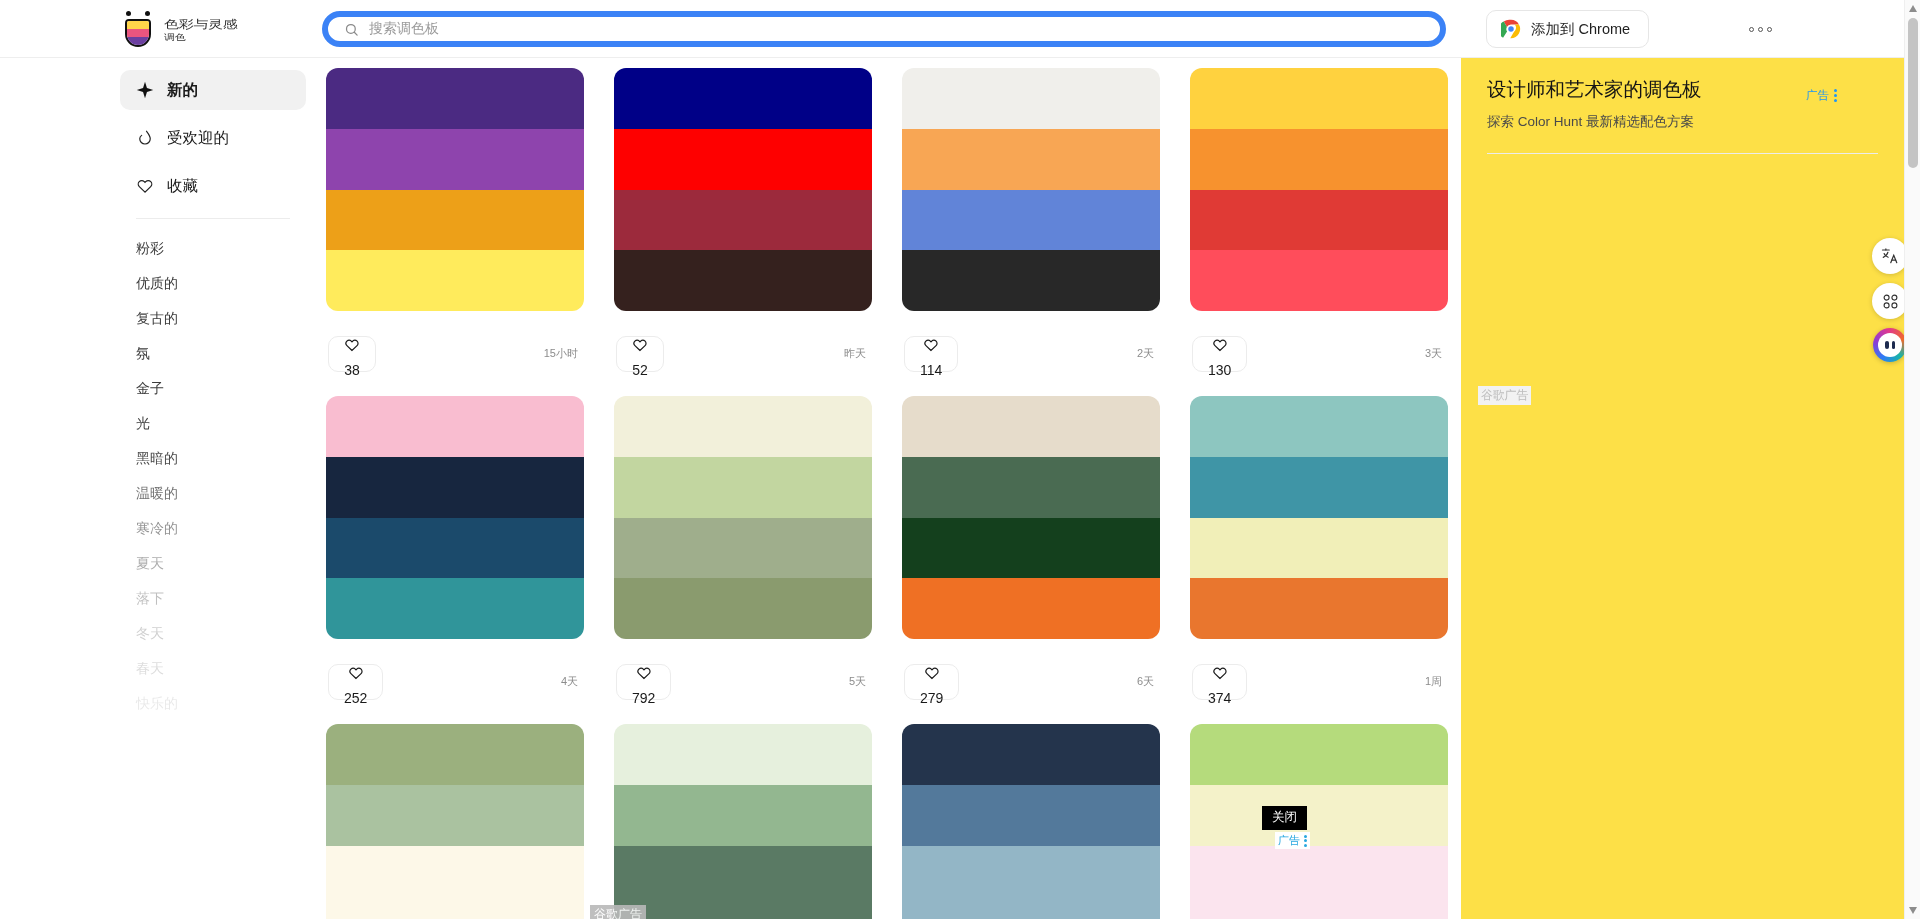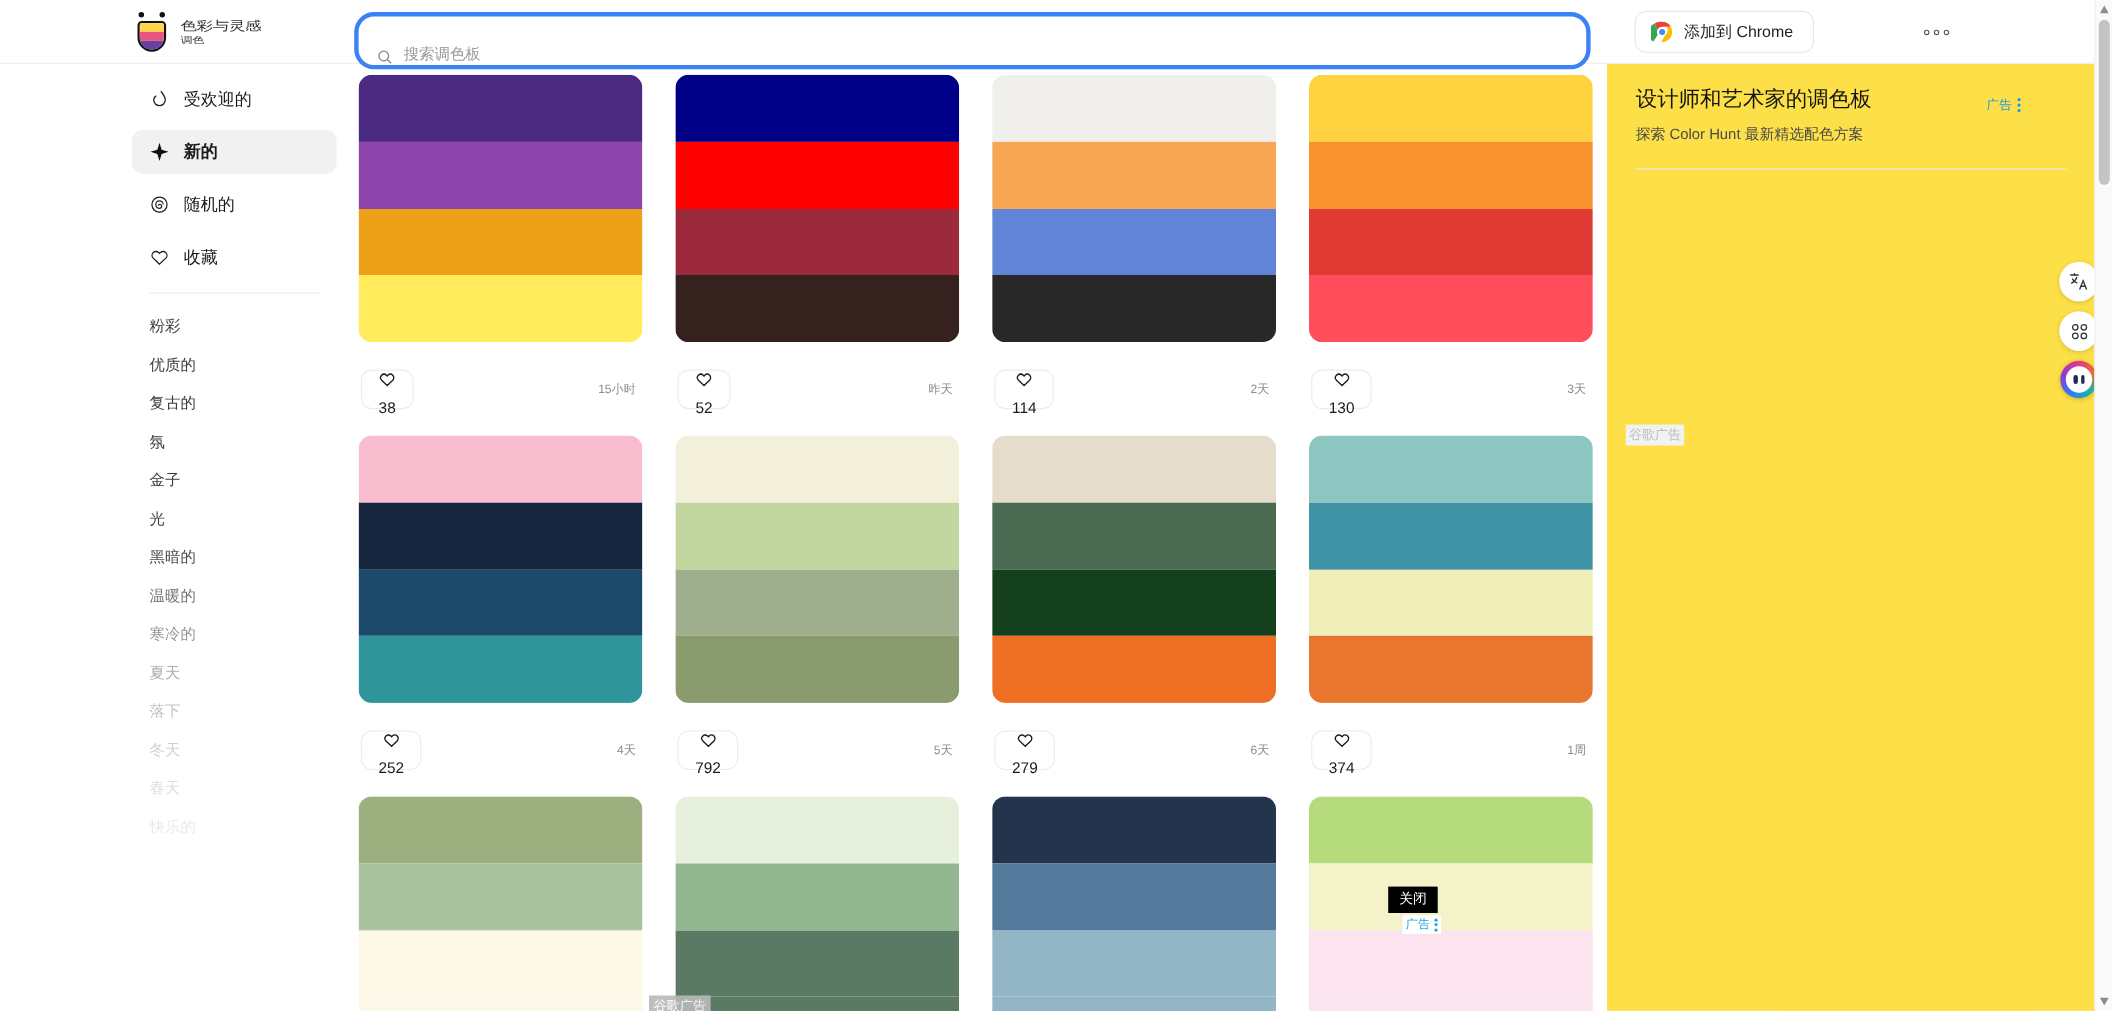--- a/index.html
+++ b/index.html
@@ -39,24 +39,24 @@
   }
   .logo-body i { display:block; width:100%; height:33.33%; }
   .logo-text {
     font-size: 15px; line-height:1.15; color:#1a1a1a; letter-spacing:-0.3px;
     transform: scaleY(0.75); opacity:0.92;
   }
   .logo-text .l2{ display:block; font-size:11px; margin-top:3px;}
 
   .searchbar {
     position: absolute; left: 322px; top: 11px;
-    width: 1124px; height: 52px;
-    border: 4px solid #3b82f6; border-radius: 18px;
+    width: 1124px; height: 36px;
+    border: 6px solid #3b82f6; border-radius: 18px;
     background: #ffffff;
-    display: flex; align-items: flex-end; gap: 10px;
+    display: flex; align-items: center; gap: 10px;
     padding: 0 16px;
   }
   .searchbar .ph { color: #9a9a9a; font-size: 14px; }
   .search-ico { width:15px;height:15px;flex:none; }
 
   .chrome-btn {
     position: absolute; left: 1486px; top: 10px;
     height: 38px; padding: 0 18px 0 14px;
     border: 1px solid #e6e6e6; border-radius: 10px;
     background: #fff;
@@ -247,38 +247,31 @@
 
     <div class="kebab">
       <i></i>
         <i></i>
         <i></i>
     </div>
   </div>
 
   <div class="sidebar">
     <div id="navList">
+        <div class="nav-item active">
+          <span class="nav-ico"><svg viewBox="0 0 24 24" fill="#111">
+              <path d="M12 1l2.6 8.4L23 12l-8.4 2.6L12 23l-2.6-8.4L1 12l8.4-2.6z"></path>
+            </svg></span>
+          <span>新的</span>
+        </div>
         <div class="nav-item">
           <span class="nav-ico"><svg viewBox="0 0 24 24" fill="none" stroke="#222" stroke-width="1.6" stroke-linecap="round">
               <path d="M14 3c3 4 5 6.5 5 10a7 7 0 0 1-14 0c0-2 1-3.5 2.5-4.5"></path>
             </svg></span>
           <span>受欢迎的</span>
-        </div>
-        <div class="nav-item active">
-          <span class="nav-ico"><svg viewBox="0 0 24 24" fill="#111">
-              <path d="M12 1l2.6 8.4L23 12l-8.4 2.6L12 23l-2.6-8.4L1 12l8.4-2.6z"></path>
-            </svg></span>
-          <span>新的</span>
-        </div>
-        <div class="nav-item">
-          <span class="nav-ico"><svg viewBox="0 0 24 24" fill="none" stroke="#222" stroke-width="1.5">
-              <circle cx="12" cy="12" r="9.2"></circle>
-              <path d="M16.5 12a4.5 4.5 0 1 0-4.5 4.5c1.6 0 2.6-1 2.6-2.4s-1-2.3-2.2-2.3-1.9.8-1.9 1.7"></path>
-            </svg></span>
-          <span>随机的</span>
         </div>
         <div class="nav-item">
           <span class="nav-ico"><svg viewBox="0 0 24 24" fill="none" stroke="#222" stroke-width="1.6">
               <path d="M12 20.2 4.4 12.9a4.7 4.7 0 0 1 6.6-6.7L12 7.2l1-1a4.7 4.7 0 0 1 6.6 6.7z"></path>
             </svg></span>
           <span>收藏</span>
         </div>
       </div>
     <div class="nav-div"></div>
     <div id="catList">

